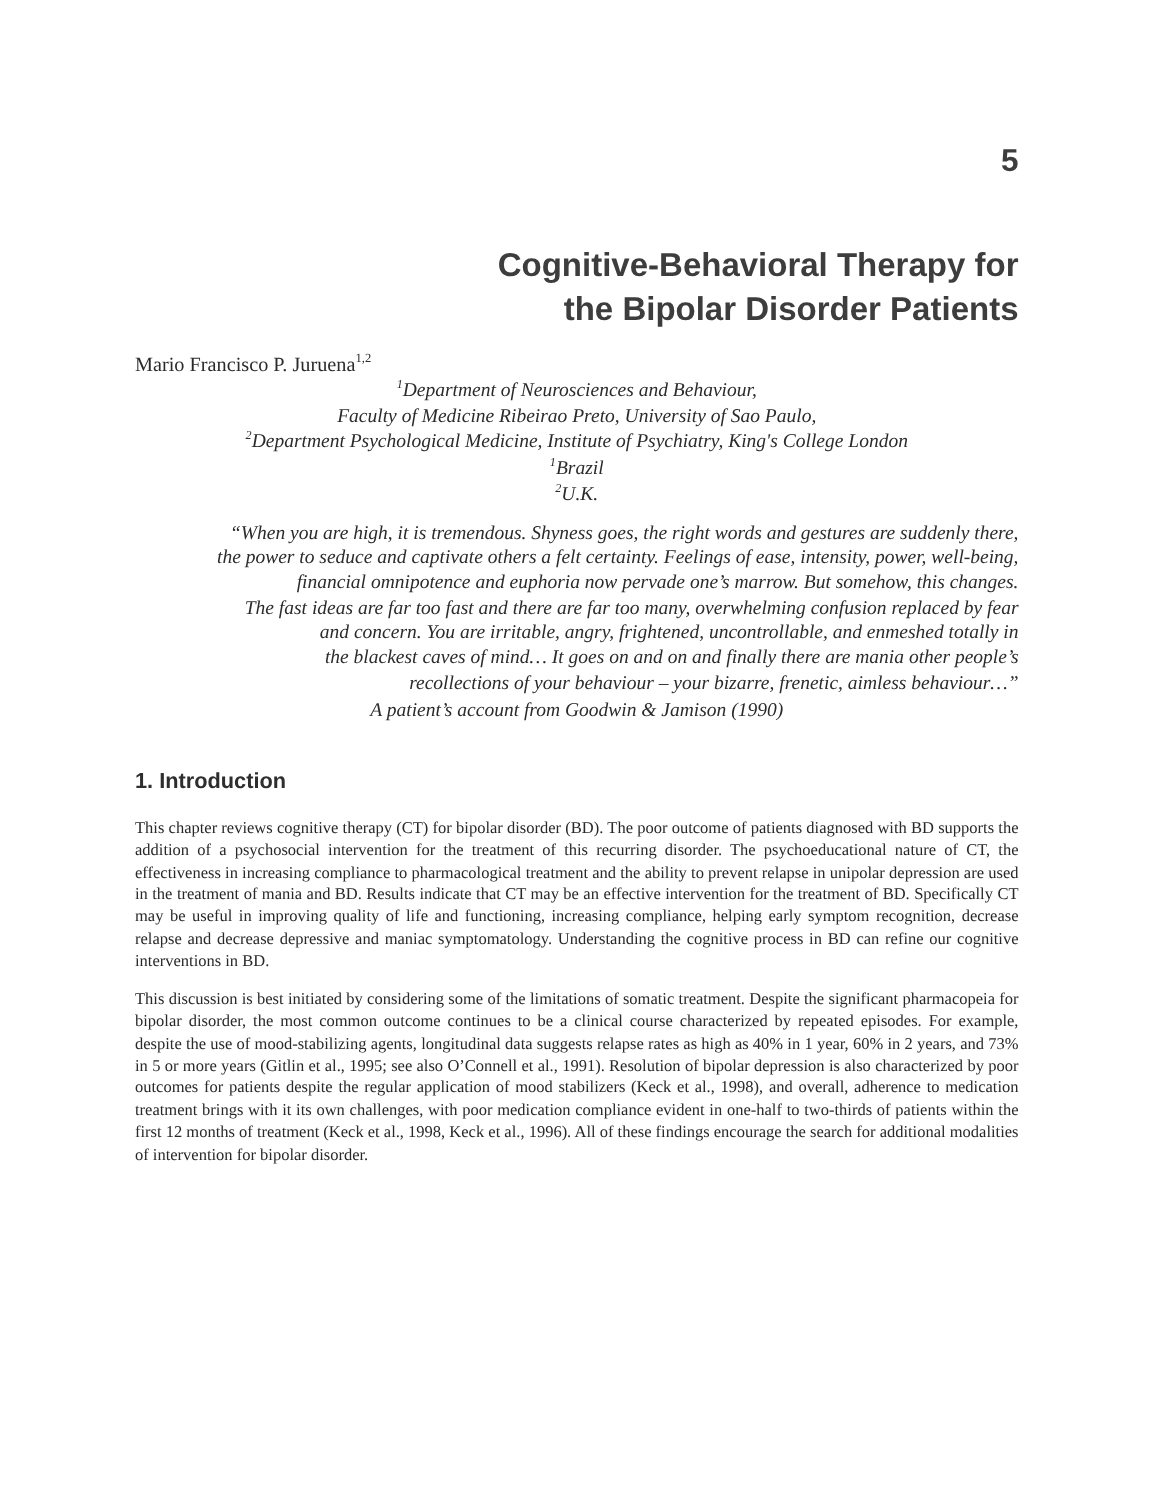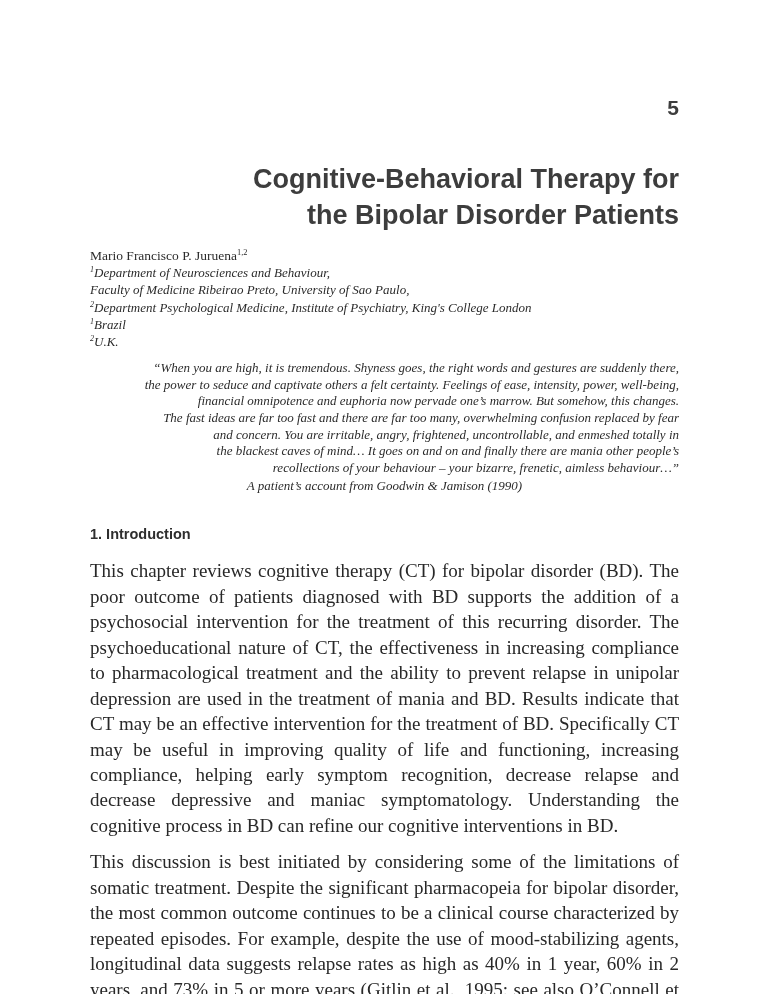--- a/index.html
+++ b/index.html
@@ -19,31 +19,31 @@
     font-family: "Liberation Sans", sans-serif;
     font-weight: bold;
     font-size: 21px;
     color: #3d3d3d;
   }
   .chapter-title {
     margin: 42px 0 0 0;
     text-align: right;
     font-family: "Liberation Sans", sans-serif;
     font-weight: bold;
-    font-size: 27px;
+    font-size: 22px;
     line-height: 1.32;
     color: #3d3d3d;
   }
   .author-block {
     margin-top: 15px;
     font-size: 13.5px;
     color: #2b2b2b;
   }
   .affiliations {
-    text-align: left;
+    text-align: center;
     font-style: italic;
     font-size: 13px;
     line-height: 1.32;
     color: #2b2b2b;
   }
   .epigraph {
     margin-top: 10px;
     text-align: right;
     font-style: italic;
     font-size: 13px;
@@ -59,21 +59,21 @@
   }
   .section-heading {
     margin: 32px 0 16px 0;
     font-family: "Liberation Sans", sans-serif;
     font-weight: bold;
     font-size: 14.5px;
     color: #2e2e2e;
   }
   .body-par {
     margin: 11px 0 0 0;
-    font-size: 19px;
+    font-size: 11px;
     line-height: 1.34;
     text-align: justify;
     color: #282828;
   }
   sup {
     font-size: 0.62em;
     vertical-align: super;
     line-height: 0;
   }
 </style>

